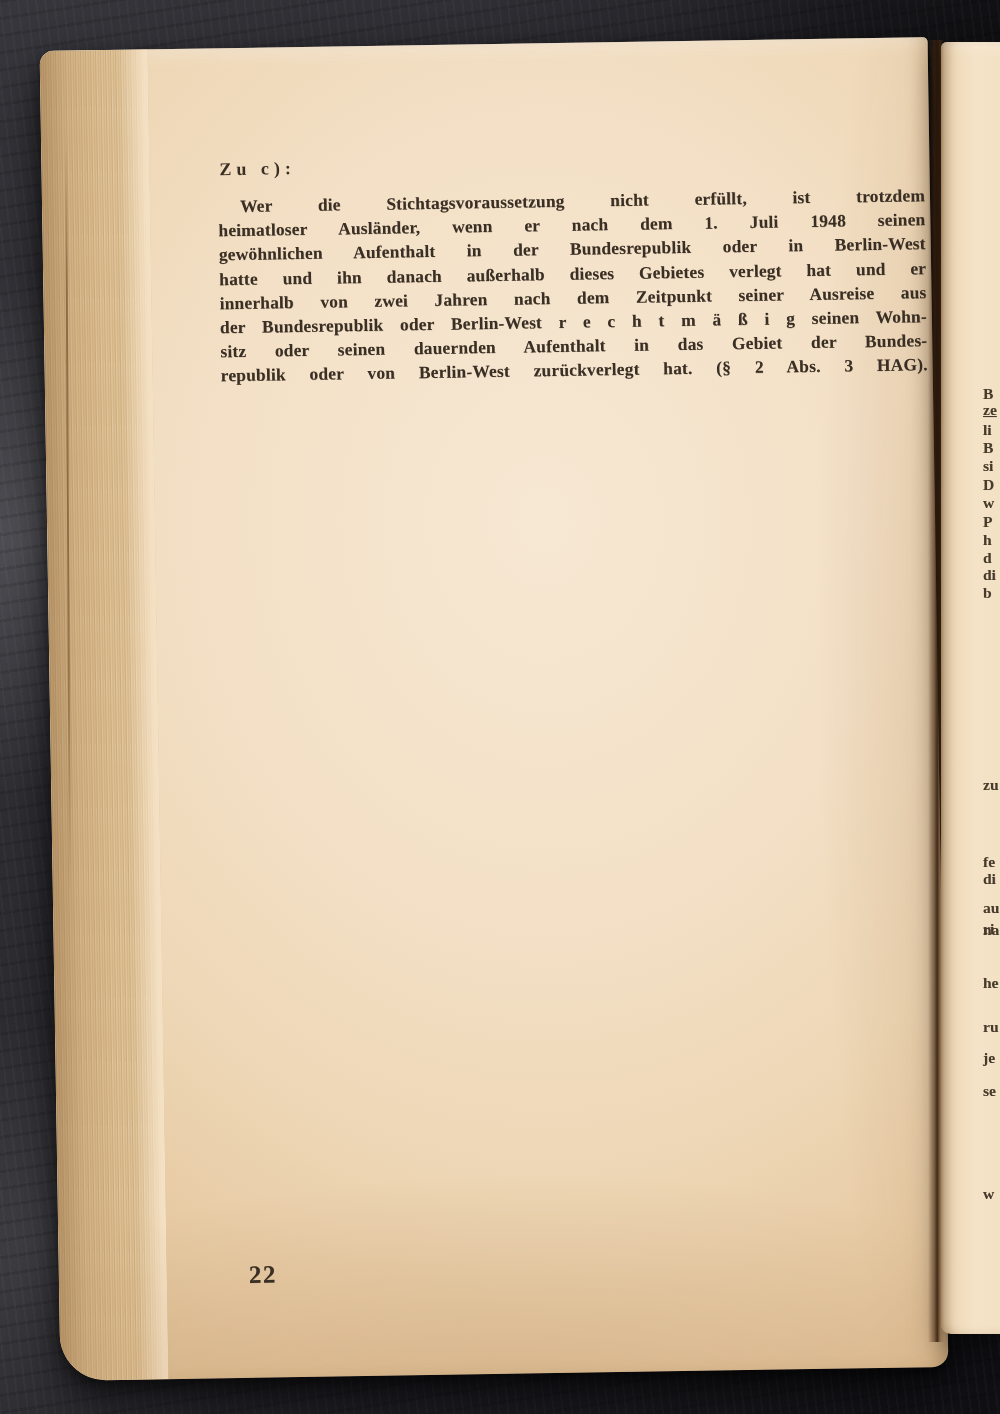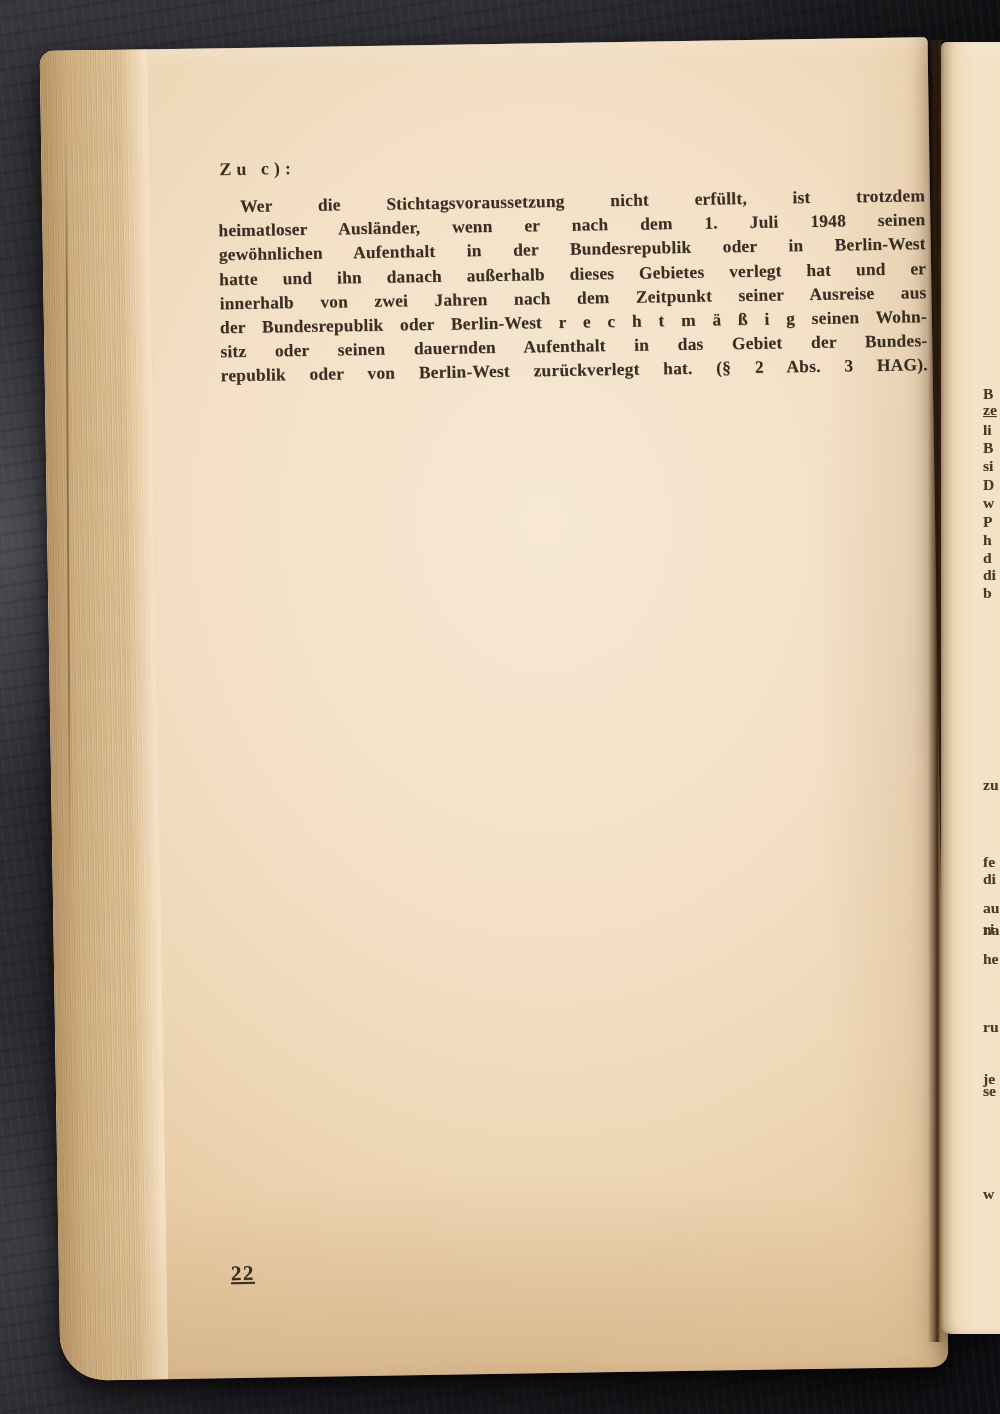--- a/index.html
+++ b/index.html
@@ -73,24 +73,23 @@
   .paragraph { position:absolute; left:176px; top:146px; width:707px; }
   .text-line {
     font-weight:700; font-size:17.4px; line-height:24.2px; height:24.2px;
     text-align:justify; text-align-last:justify;
     letter-spacing:0.2px;
     text-shadow:0.3px 0.3px 0 rgba(58,47,36,0.35);
     overflow:hidden; white-space:nowrap;
   }
   .text-line.indent { text-indent:22px; }
   .page-number {
-    position:absolute; left:172px; top:1213px;
-    font-weight:700; font-size:21px; letter-spacing:1.5px;
+    position:absolute; left:190px; top:1213px;
+    font-weight:700; font-size:25px; letter-spacing:1.5px;
     text-shadow:0.3px 0.3px 0 rgba(58,47,36,0.35);
-    text-decoration:underline;
   }
 
   
   .gutter {
     position:absolute; left:928px; top:40px; width:16px; height:1302px;
     background:linear-gradient(90deg, rgba(60,35,15,0) 0%, rgba(72,42,18,0.55) 40%, rgba(46,24,8,0.85) 58%, rgba(110,70,35,0.35) 78%, rgba(110,70,35,0) 100%);
     z-index:3;
   }
   .page-sliver {
     position:absolute; left:941px; top:42px; width:59px; height:1292px;
@@ -154,19 +153,19 @@
       <span class="fragment" style="top: 507px;">d</span>
       <span class="fragment" style="top: 524px;">di</span>
       <span class="fragment" style="top: 542px;">b</span>
       <span class="fragment" style="top: 660px; margin-left: 36px;">üb</span>
       <span class="fragment" style="top: 715px; margin-top: 19px;">zu</span>
       <span class="fragment" style="top: 811px;">fe</span>
       <span class="fragment" style="top: 828px;">di</span>
       <span class="fragment" style="top: 845px; margin-top: 12px;">au</span>
       <span class="fragment" style="top: 878px;">ri</span>
       <span class="fragment" style="top: 879px; text-align: right;">na</span>
-      <span class="fragment" style="top: 908px;">he</span>
-      <span class="fragment" style="top: 1028px;">je</span>
+      <span class="fragment" style="top: 932px;">he</span>
+      <span class="fragment" style="top: 1007px;">je</span>
       <span class="fragment" style="top: 976px;">ru</span>
       <span class="fragment" style="top: 1040px;">se</span>
       <span class="fragment" style="top: 1143px;">w</span>
     </div>
 </div>
 
 </body></html>

